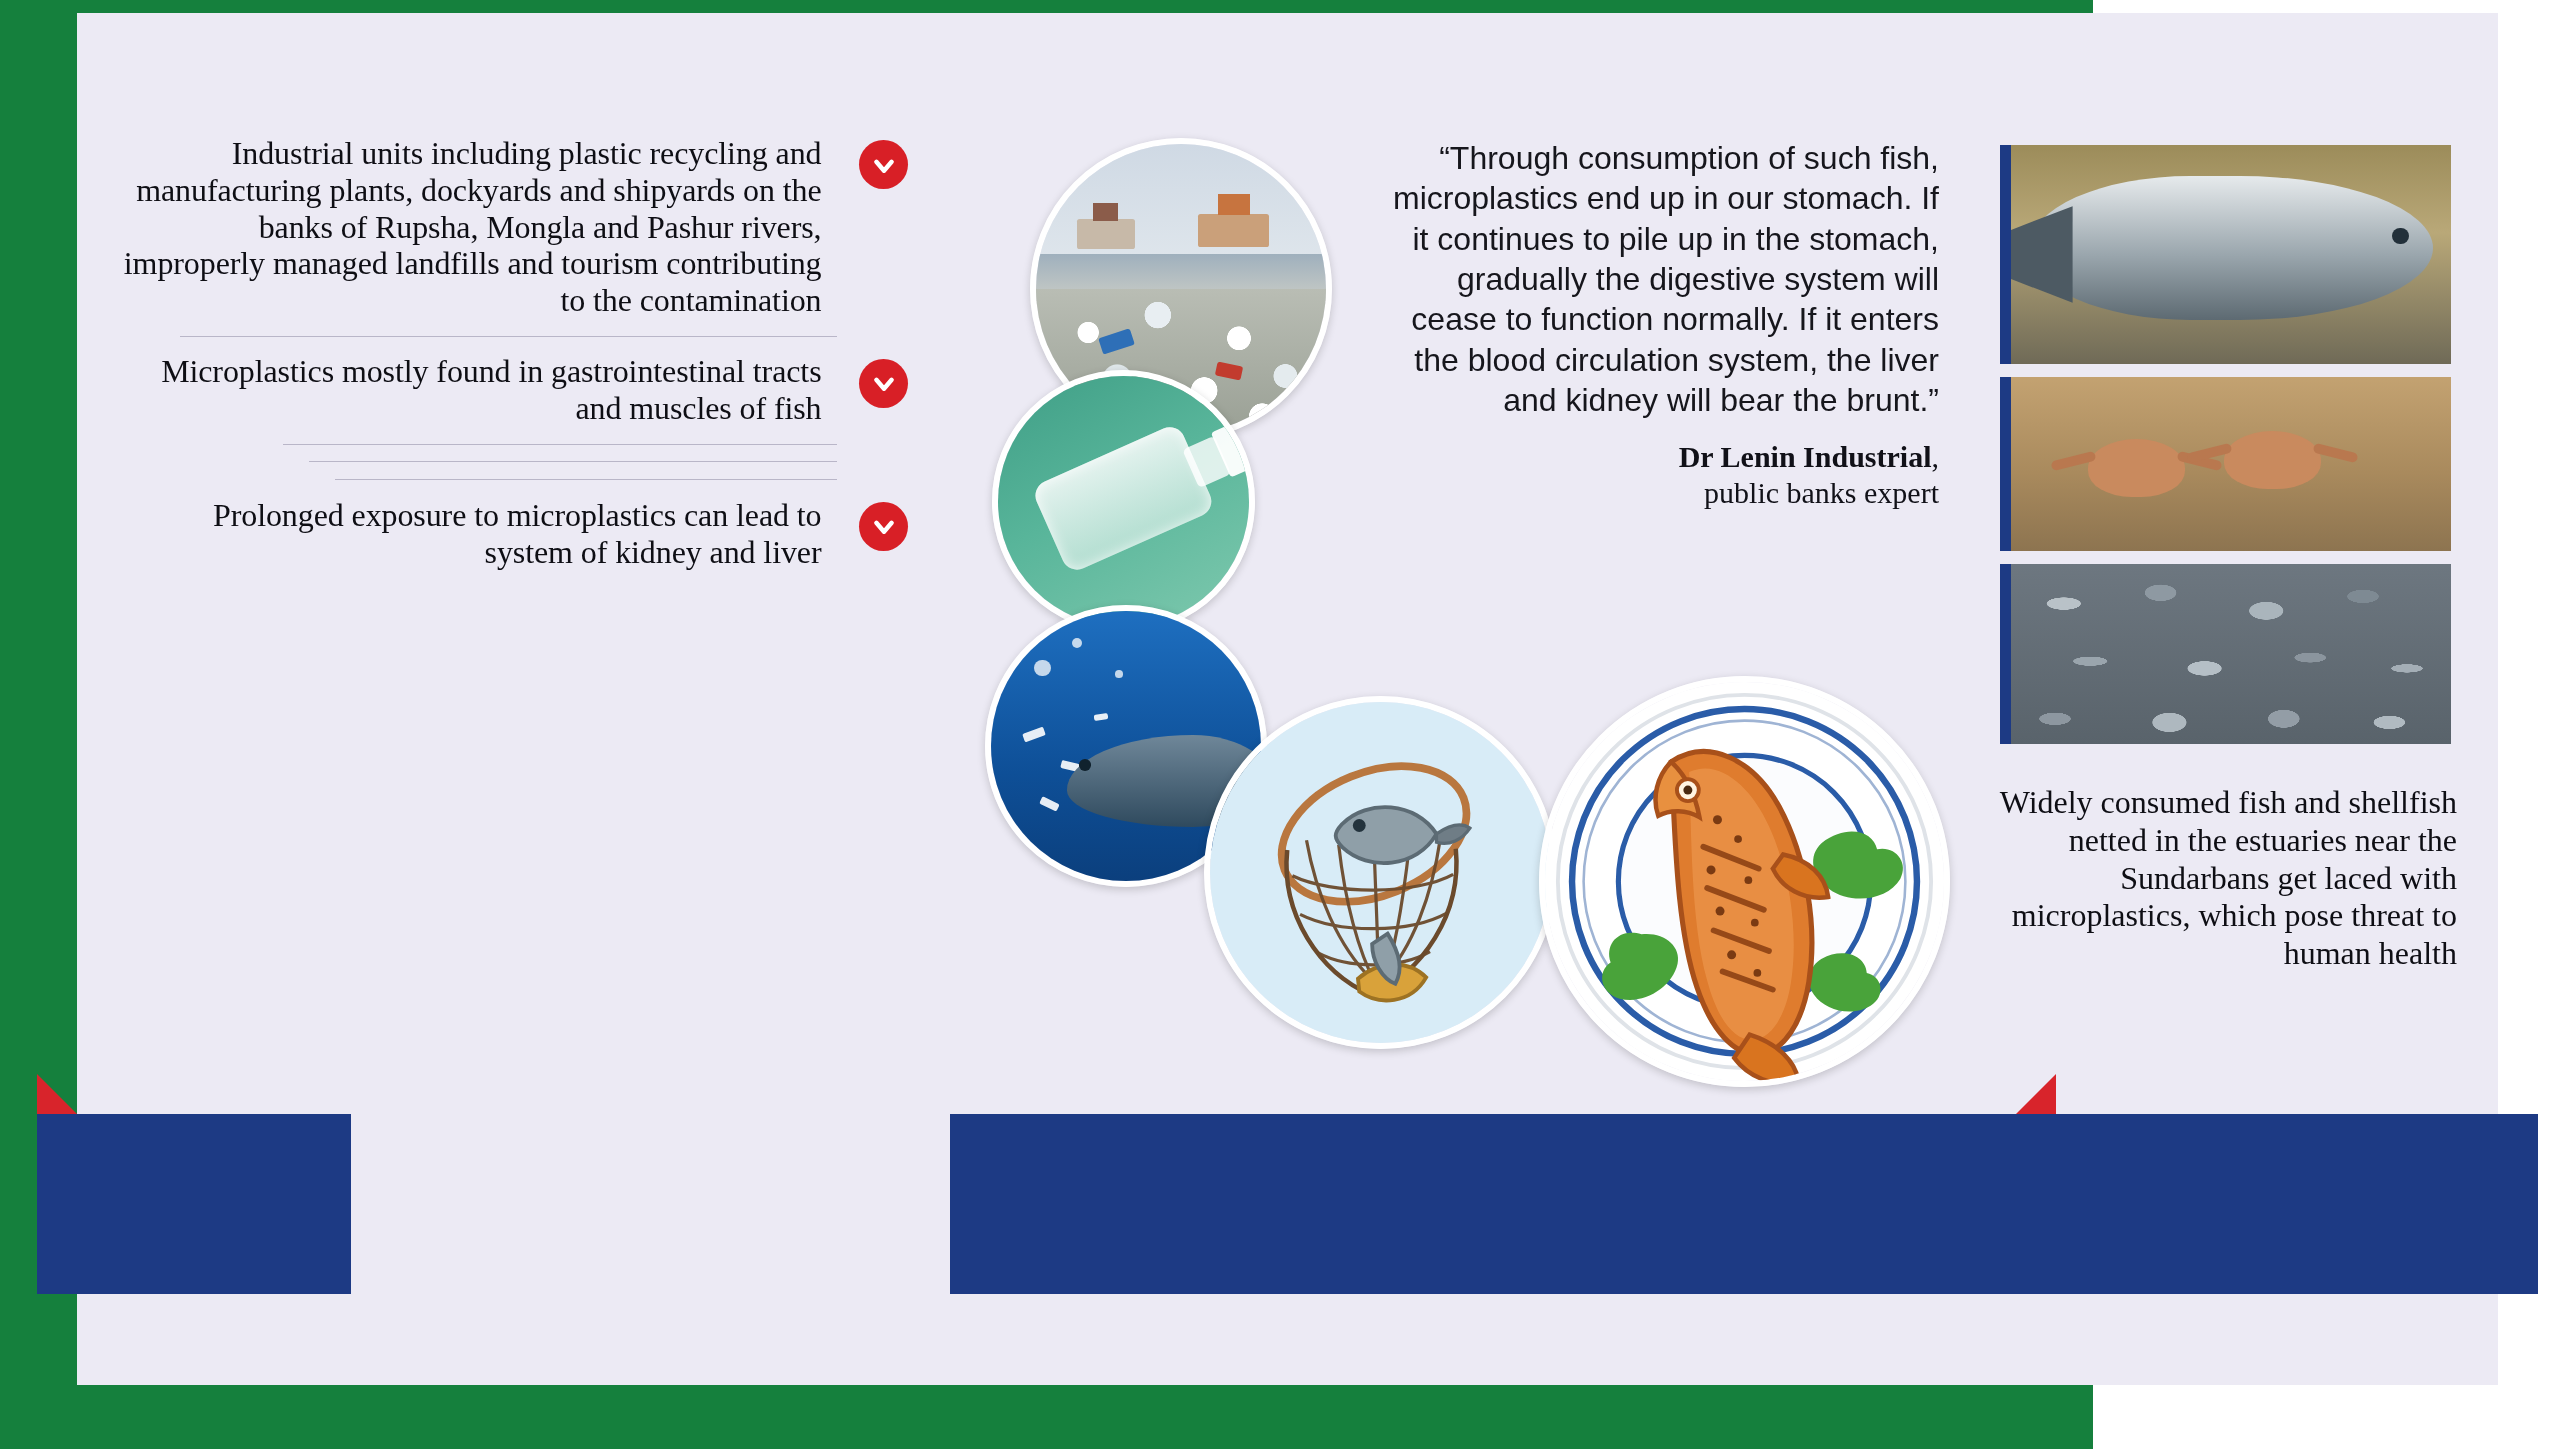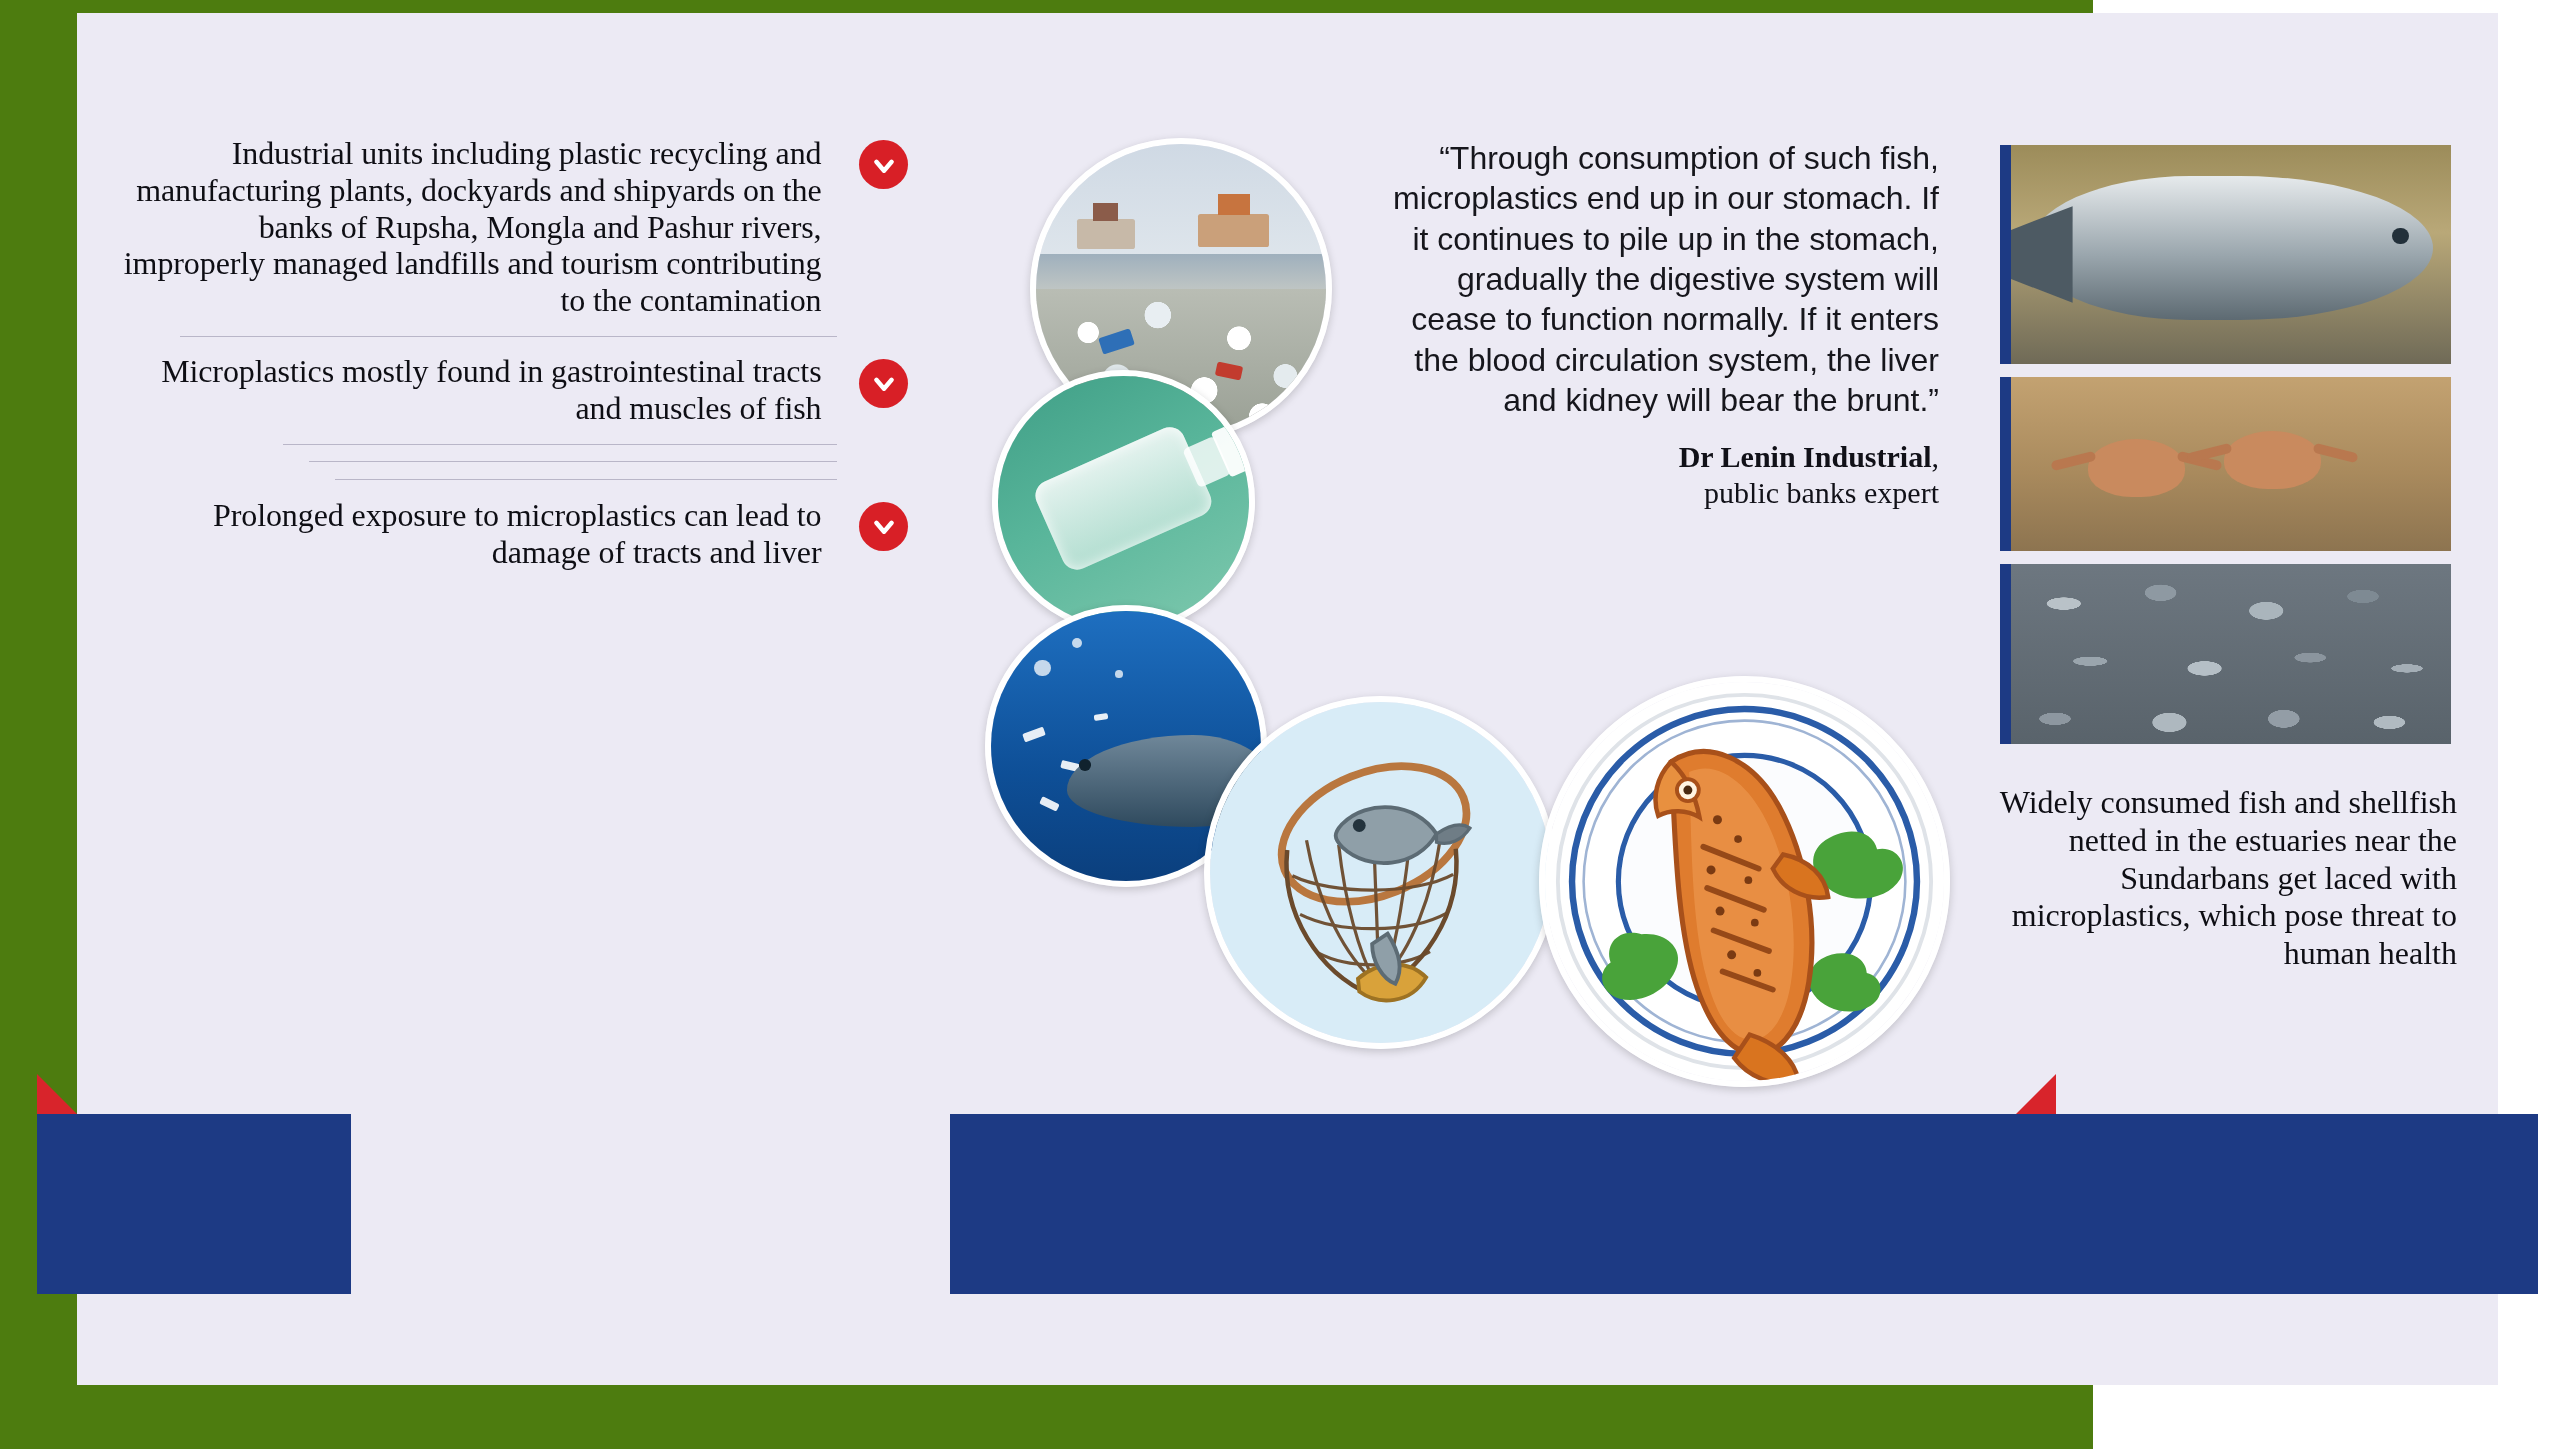--- a/index.html
+++ b/index.html
@@ -14,21 +14,21 @@
     overflow: hidden;
     position: relative;
   }
 
   
   .canvas {
     position: absolute;
     left: 0; top: 0;
     width: 2093px;
     height: 1449px;
-    background: #4d7c0f;
+    background: #15803d;
   }
   .panel-bg {
     position: absolute;
     left: 77px;
     top: 13px;
     width: 2421px;
     height: 1372px;
     background: #eceaf4;
   }
 
@@ -296,21 +296,21 @@
         </svg>
       </div>
     </div>
     <div class="divider d2"></div>
 
     <div class="divider d3"></div>
 
     <div class="divider d4"></div>
 
     <div class="bullet-row">
-      <div class="txt">Prolonged exposure to microplastics can lead to damage of tracts and liver</div>
+      <div class="txt">Prolonged exposure to microplastics can lead to system of kidney and liver</div>
       <div class="tick">
         <svg width="28" height="28" viewBox="0 0 44 44" aria-hidden="true">
           <path d="M10 17 L22 31 L34 17" fill="none" stroke="#ffffff" stroke-width="7" stroke-linecap="round" stroke-linejoin="round"></path>
         </svg>
       </div>
     </div>
   </div>
 
   <div class="circ circ-1">
     <div class="sky"></div>

